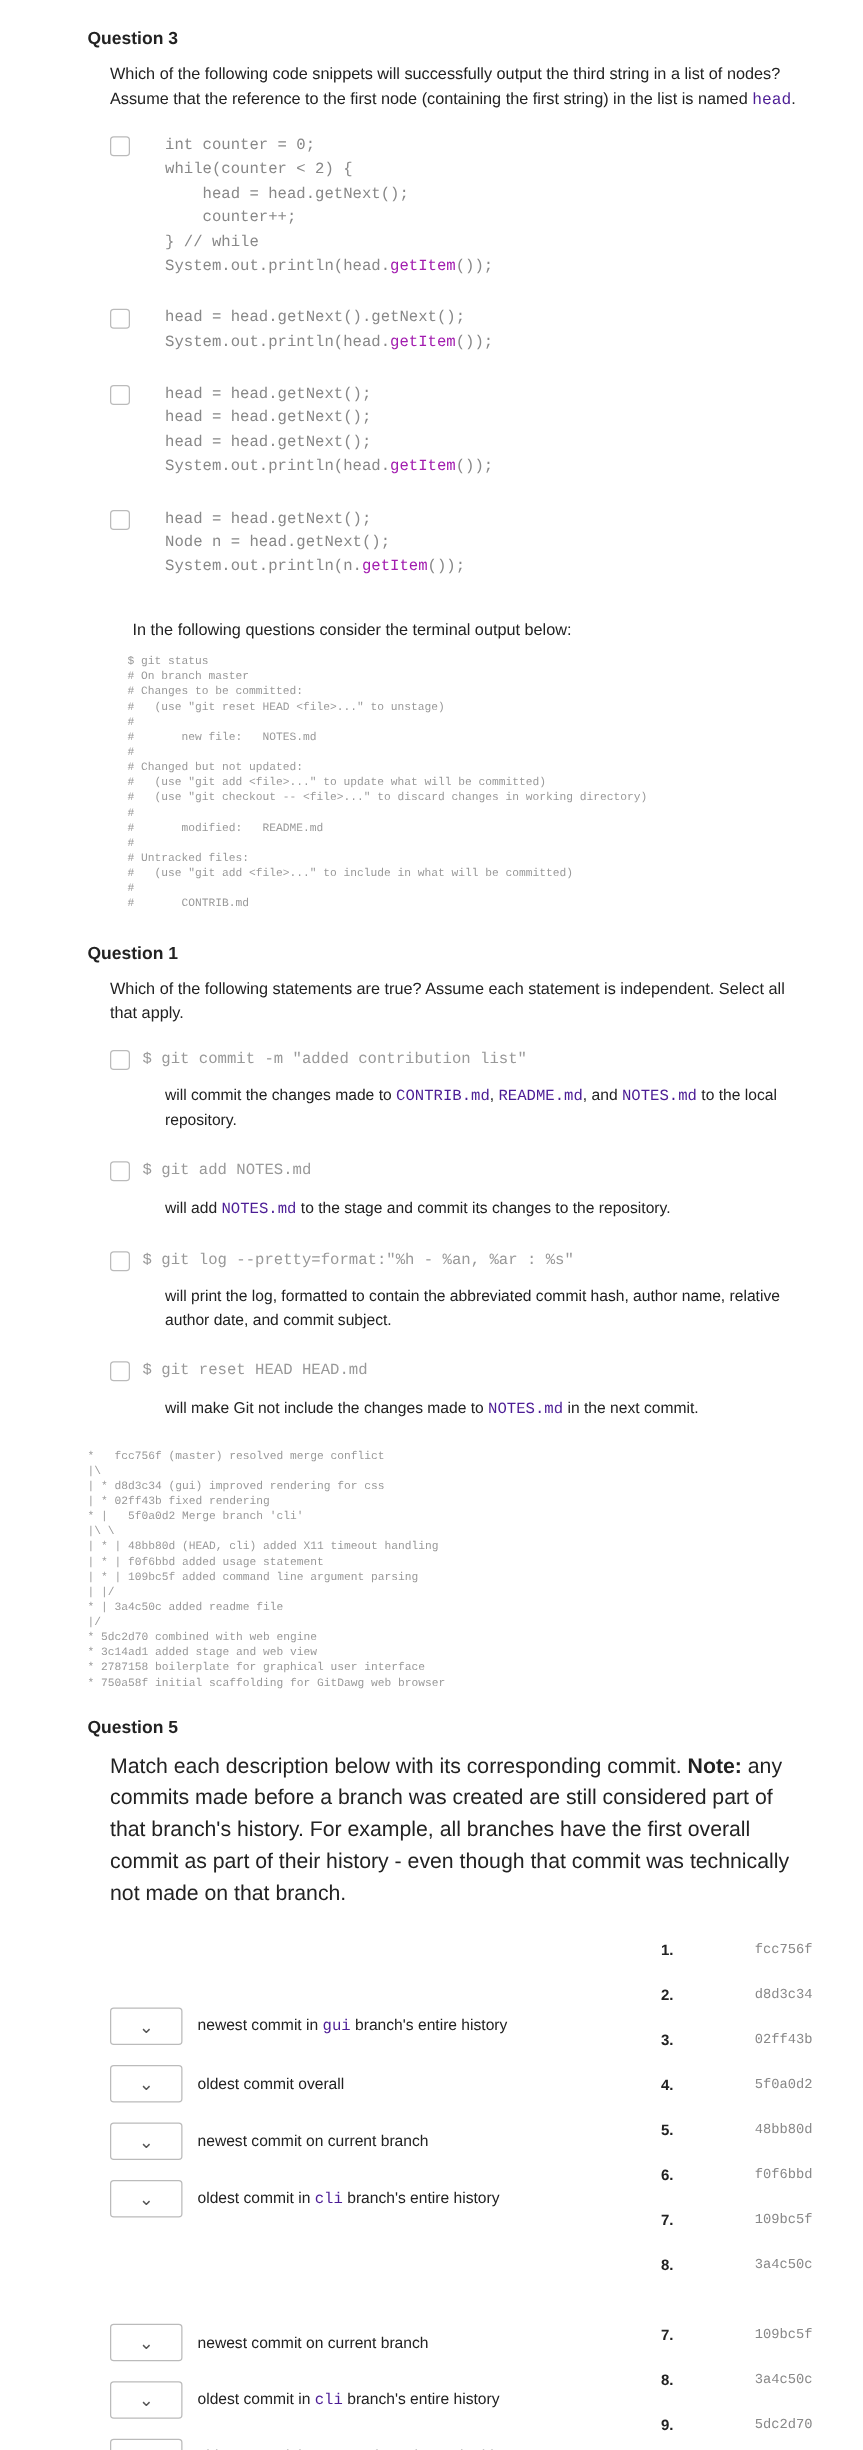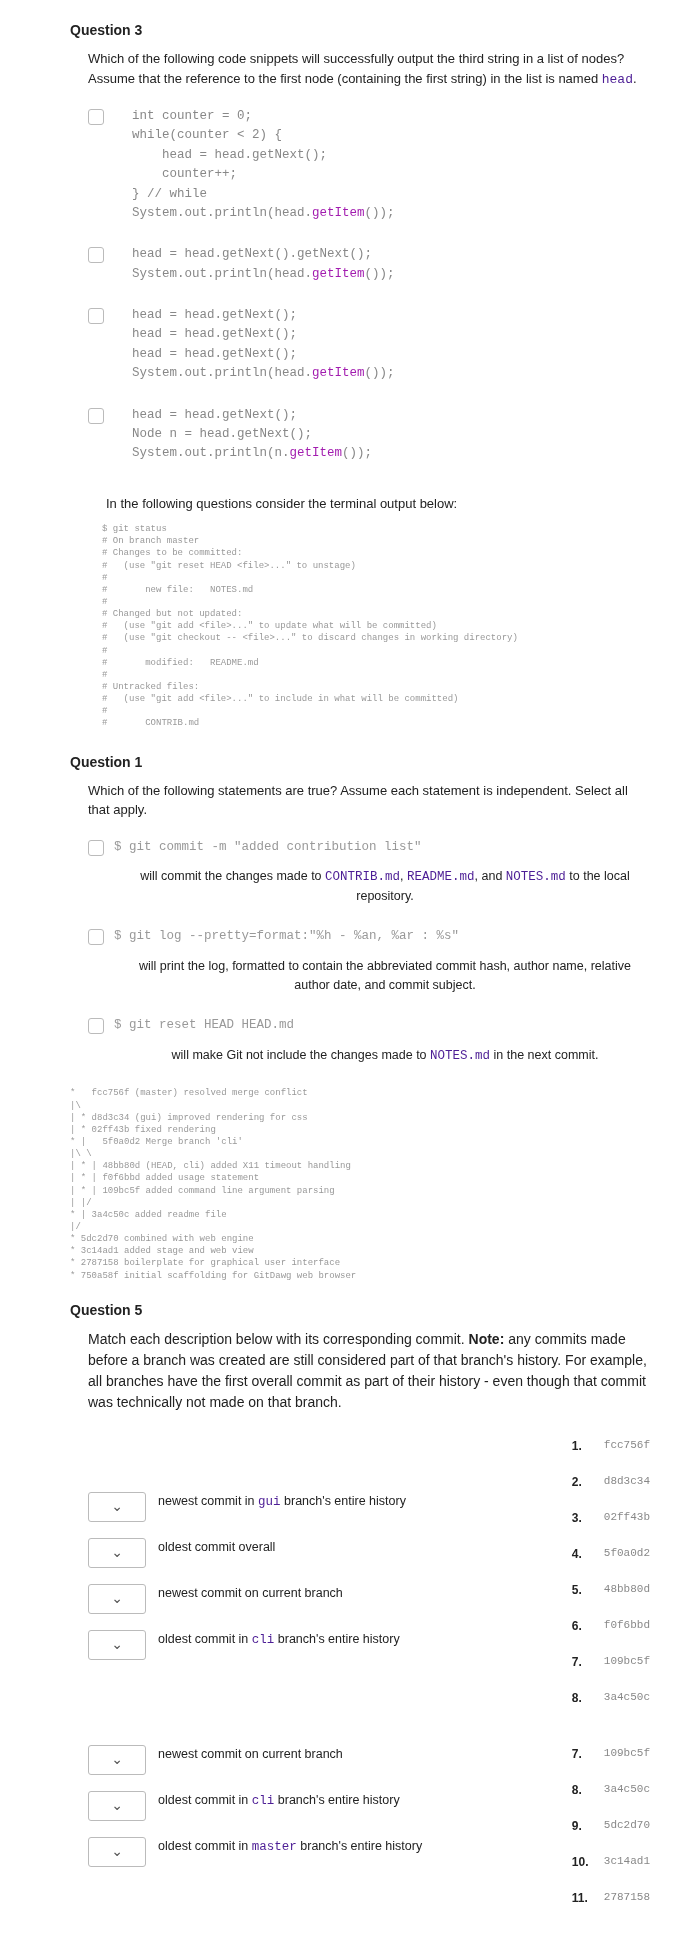--- a/index.html
+++ b/index.html
@@ -27,40 +27,40 @@
   .hl { color: #a21caf; } 
   .prompt { margin: 30px 0 10px 36px; font-size: 13px; }
   .terminal {
     font-family: "Courier New", monospace; font-size: 9px; color: #999;
     white-space: pre; margin: 6px 0 22px 32px; line-height: 1.35;
   }
   .q4-opts { margin-left: 18px; }
   .q4-opt { margin-bottom: 22px; }
   .q4-cmd { display:flex; align-items:flex-start; gap:10px; margin-bottom:10px; }
   .q4-cmd .code { color:#999; font-size:12.5px; }
-  .q4-exp { margin-left: 32px; font-size: 12.5px; text-align: center; }
+  .q4-exp { margin-left: 44px; font-size: 12.5px; }
   .gitgraph {
     font-family: "Courier New", monospace; font-size: 9px; color: #999;
     white-space: pre; margin: 6px 0 18px 0; line-height: 1.35;
   }
-  .q5-stem { margin: 0 0 24px 18px; font-size: 14px; }
+  .q5-stem { margin: 0 0 24px 18px; font-size: 17px; }
   .match-wrap { display:flex; gap: 30px; margin-left: 18px; align-items: flex-start; }
   .match-left { flex: 1 1 auto; }
-  .match-row { display:flex; align-items:flex-start; gap:12px; margin-bottom: 16px; }
+  .match-row { display:flex; align-items:center; gap:12px; margin-bottom: 16px; }
   .select {
     width: 58px; height: 30px; border:1px solid #bbb; border-radius:3px;
     background:#fff; display:flex; align-items:center; justify-content:center;
     font-size:10px; color:#555; position:relative;
   }
   .select::after { content:"⌄"; font-size:14px; color:#555; }
   .match-label { font-size:12.5px; }
   .match-right { flex: 0 0 auto; }
   .num-row { display:flex; align-items:center; gap:14px; margin-bottom: 18px; font-size:12px;}
   .num-row .n { font-weight:700; width:18px; }
-  .num-row .h { font-family:"Courier New",monospace; color:#888; font-size:11px;}
+  .num-row .h { font-family:"Courier New",monospace; color:#888; font-size:11px;margin-left:43px;}
   .sec-b { margin-top: 20px;}
 </style>
 </head>
 <body>
 
 <div class="q-header">Question 3</div>
 <div class="q-stem">
   <span>Which of the following code snippets will successfully output the third string in a list of nodes? Assume that the reference to the first node (containing the first string) in the list is named </span><span class="mono">head</span><span>.</span>
 </div>
 
@@ -115,20 +115,27 @@
 
 <div class="q-header">Question 1</div>
 <div class="q-stem">Which of the following statements are true? Assume each statement is independent. Select all that apply.</div>
 <div class="q4-opts" id="q4-opts">
     <div class="q4-opt">
       <div class="q4-cmd">
         <div class="chk"></div>
         <div class="code">$ git commit -m "added contribution list"</div>
       </div>
       <div class="q4-exp">will commit the changes made to <span class="mono">CONTRIB.md</span>, <span class="mono">README.md</span>, and <span class="mono">NOTES.md</span> to the local repository.</div>
+    </div>
+    <div class="q4-opt">
+      <div class="q4-cmd">
+        <div class="chk"></div>
+        <div class="code">$ git add NOTES.md</div>
+      </div>
+      <div class="q4-exp">will add <span class="mono">NOTES.md</span> to the stage and commit its changes to the repository.</div>
     </div>
     <div class="q4-opt">
       <div class="q4-cmd">
         <div class="chk"></div>
         <div class="code">$ git log --pretty=format:"%h - %an, %ar : %s"</div>
       </div>
       <div class="q4-exp">will print the log, formatted to contain the abbreviated commit hash, author name, relative author date, and commit subject.</div>
     </div>
     <div class="q4-opt">
       <div class="q4-cmd">

